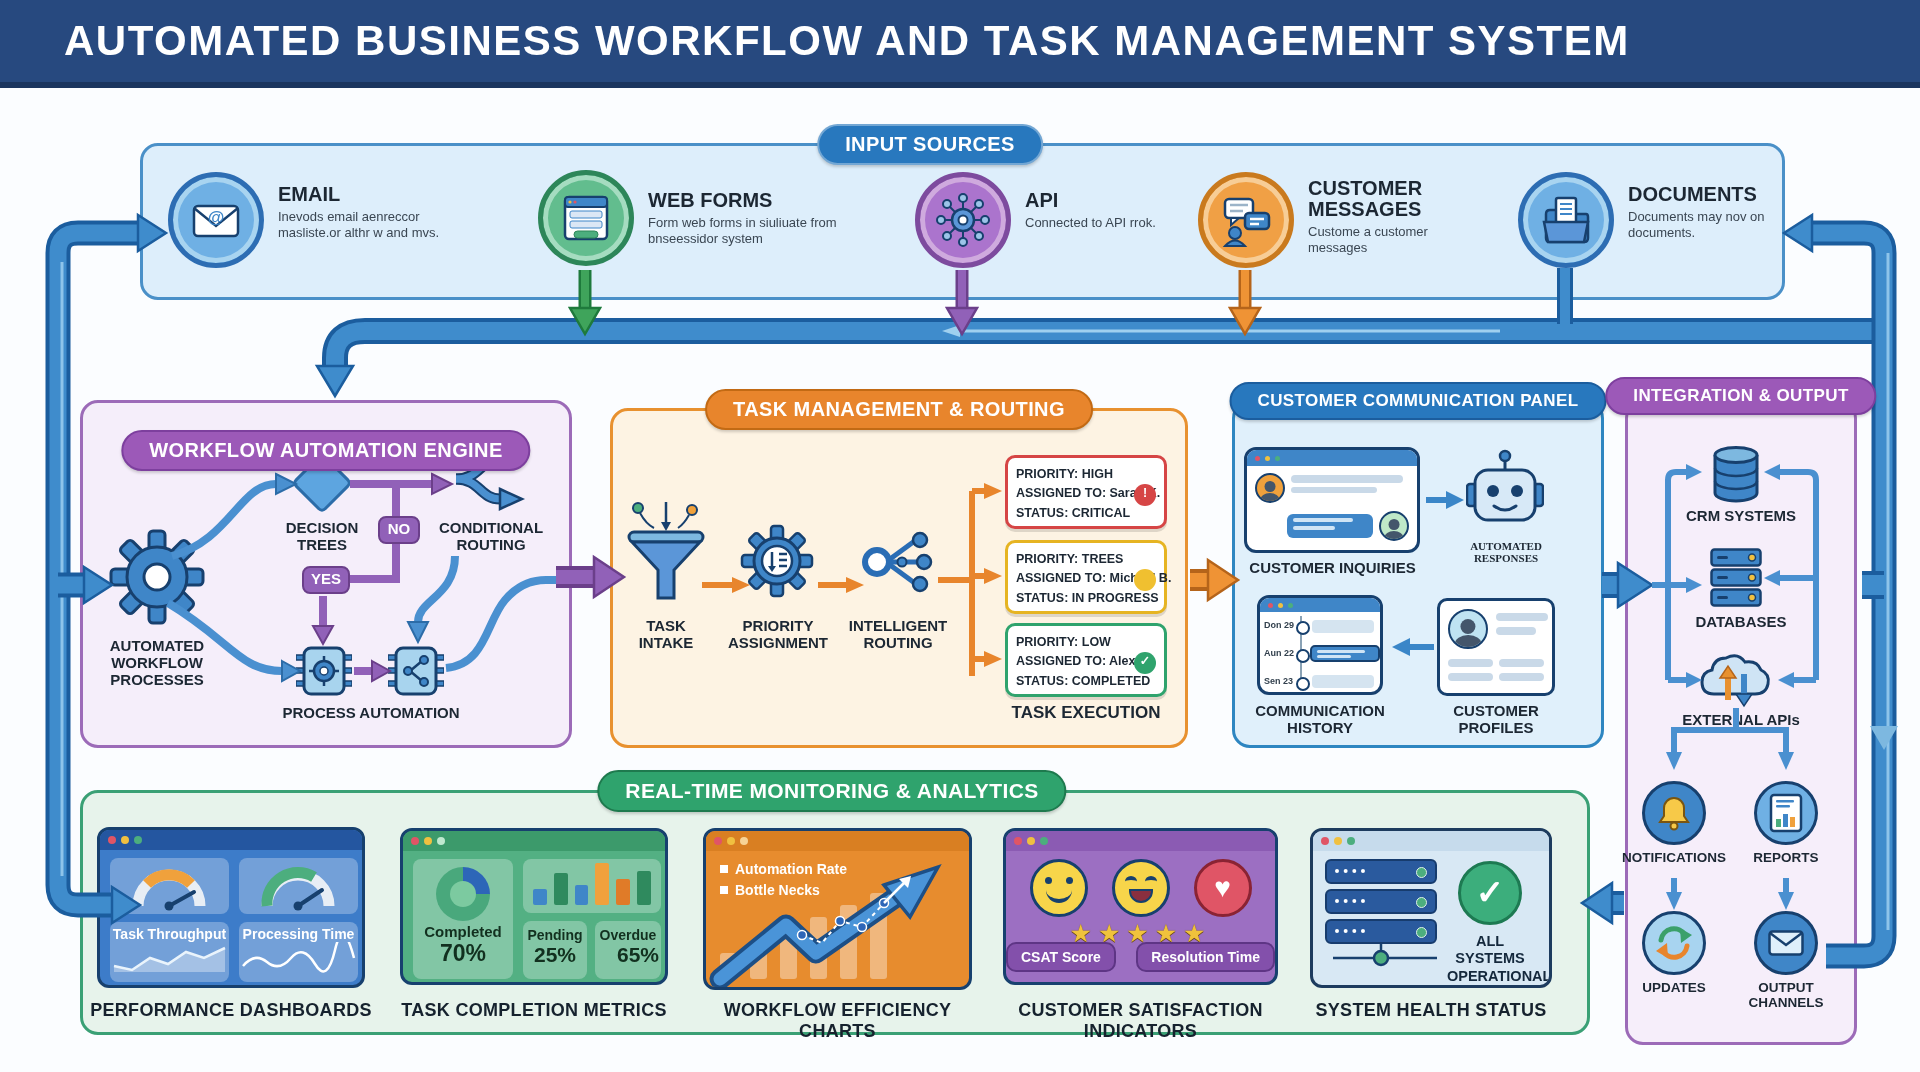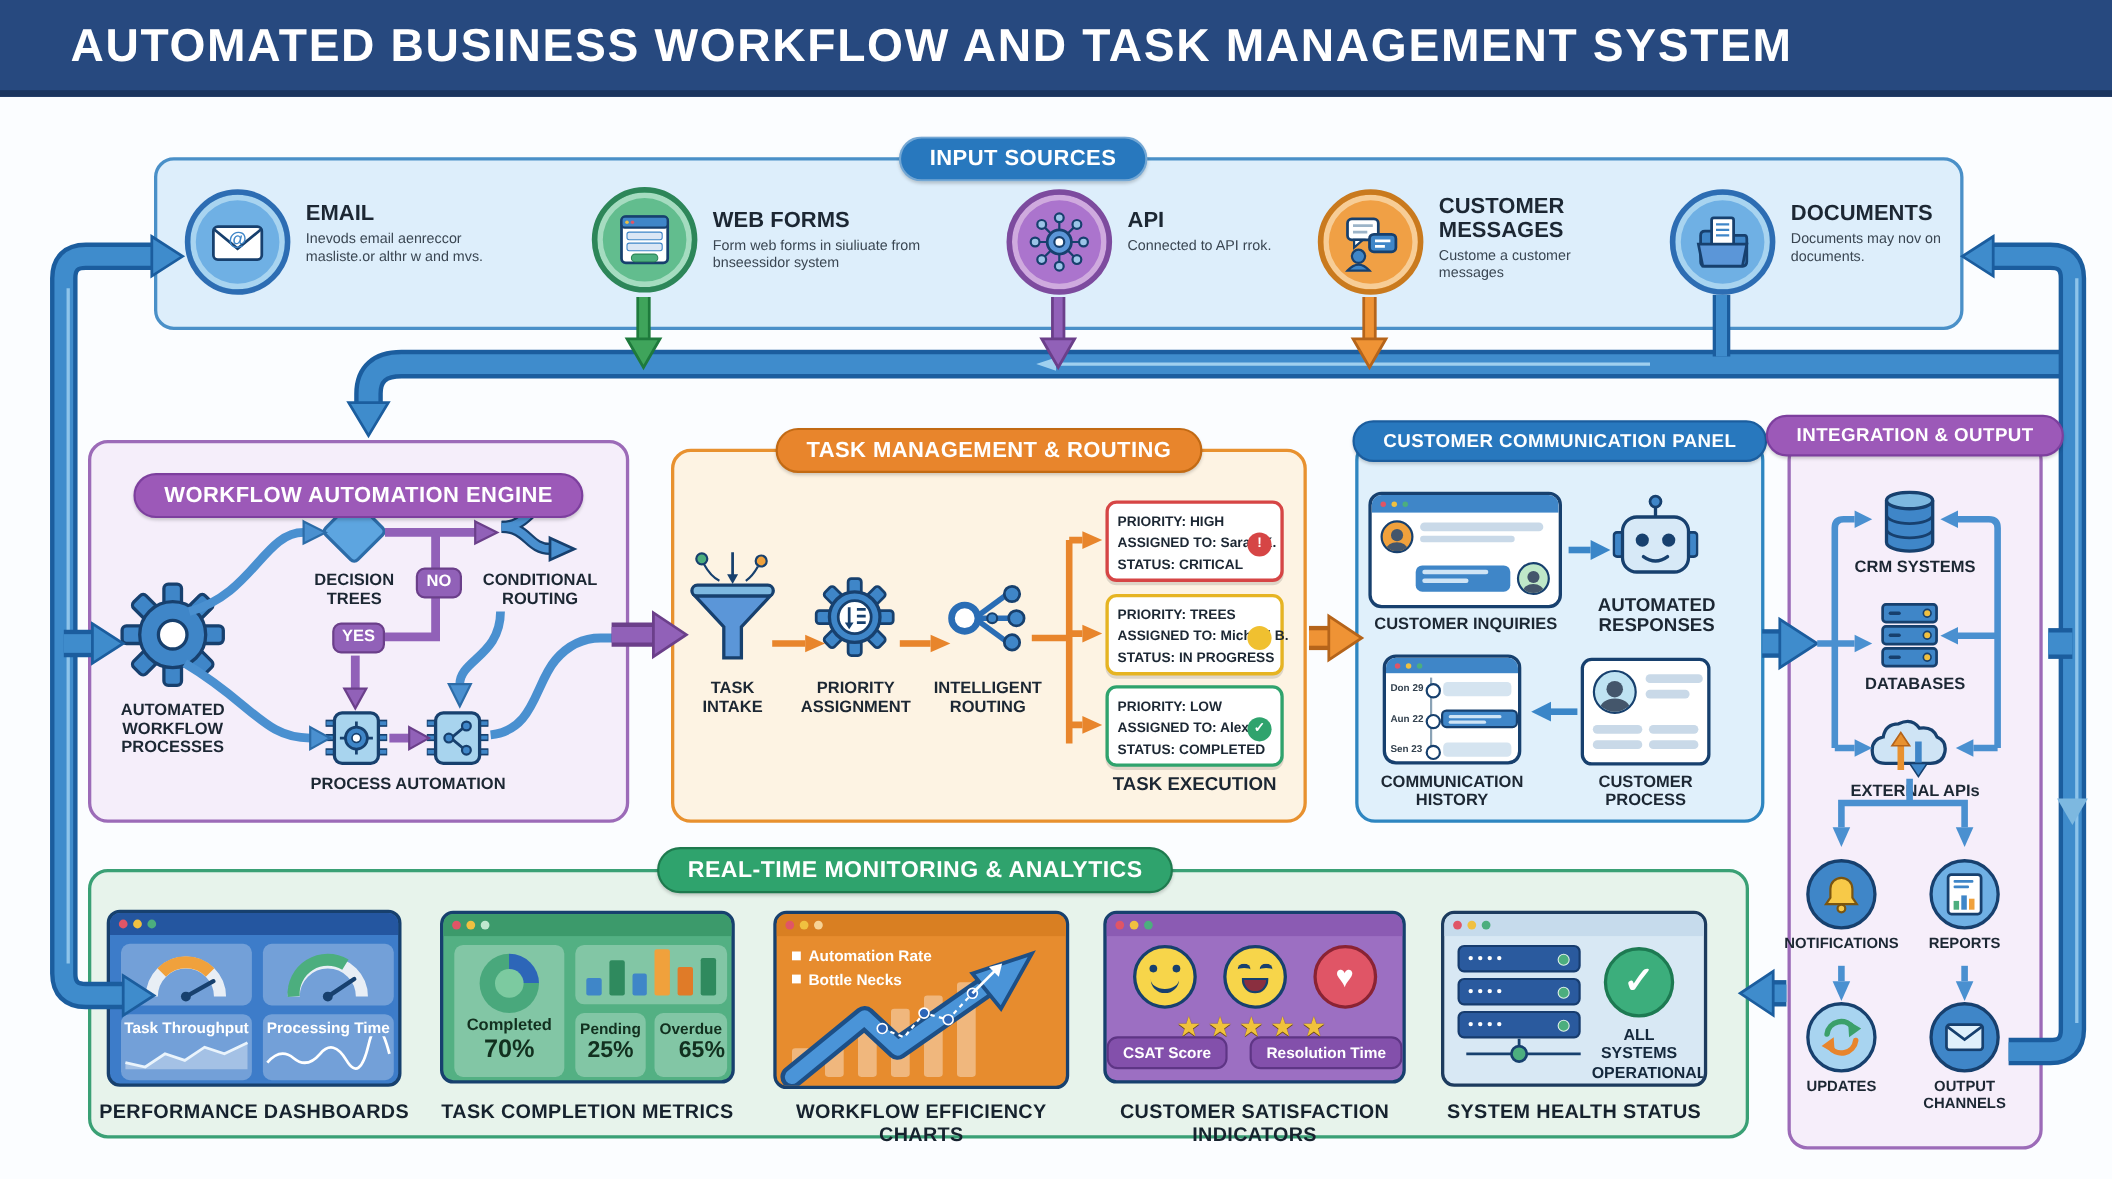--- a/index.html
+++ b/index.html
@@ -450,21 +450,21 @@
       <circle cx="39" cy="8" r="5" fill="#3f86c8" stroke="#17406e" stroke-width="2.5"></circle>
       <line x1="39" y1="13" x2="39" y2="22" stroke="#17406e" stroke-width="3"></line>
       <rect x="1" y="36" width="9" height="22" rx="3" fill="#3f86c8" stroke="#17406e" stroke-width="2.5"></rect>
       <rect x="68" y="36" width="9" height="22" rx="3" fill="#3f86c8" stroke="#17406e" stroke-width="2.5"></rect>
       <rect x="9" y="22" width="60" height="50" rx="13" fill="#d7e9f7" stroke="#17406e" stroke-width="3"></rect>
       <circle cx="27" cy="43" r="6" fill="#17406e"></circle>
         <circle cx="51" cy="43" r="6" fill="#17406e"></circle>
       <path d="M28 58 Q39 66 50 58" fill="none" stroke="#17406e" stroke-width="3" stroke-linecap="round"></path>
     </svg>
   </div>
-  <div class="minilabel" style="left:1448px;top:540px;width:116px;font-size:17px;">AUTOMATED RESPONSES</div>
+  <div class="minilabel" style="left:1448px;top:540px;width:116px;font-size:11px;font-family:Liberation Serif, serif;">AUTOMATED RESPONSES</div>
 
   <div class="window" style="left:1257px;top:595px;width:126px;height:100px;background:#fff;">
     <div class="winbar" style="background:#3f86c8;height:14px;">
       <span class="dot d1" style="width:5px;height:5px;"></span>
         <span class="dot d2" style="width:5px;height:5px;"></span>
         <span class="dot d3" style="width:5px;height:5px;"></span>
     </div>
     <div style="position:relative;height:84px;">
       <div style="position:absolute;left:40px;top:4px;width:2px;height:74px;background:#8aa2b5;"></div>
       <div style="position:absolute;left:4px;top:8px;font-size:9px;font-weight:bold;color:#33414e;">Don 29</div>
@@ -494,21 +494,21 @@
         <div class="gline" style="width:40px;height:8px;margin-top:6px;"></div>
       </div>
     </div>
     <div style="display:grid;grid-template-columns:1fr 1fr;gap:6px;padding:2px 8px;">
       <div class="gline" style="height:8px;"></div>
         <div class="gline" style="height:8px;"></div>
       <div class="gline" style="height:8px;"></div>
         <div class="gline" style="height:8px;"></div>
     </div>
   </div>
-  <div class="minilabel" style="left:1446px;top:703px;width:100px;font-size:15px;">CUSTOMER PROCESS</div>
+  <div class="minilabel" style="left:1446px;top:703px;width:100px;font-size:15px;">CUSTOMER PROFILES</div>
 
   <div class="panel" style="left:1625px;top:400px;width:232px;height:645px;background:#f6eefa;border-color:#9c6bb8;z-index:2;"></div>
   <div class="badge" style="left:1741px;top:377px;background:#9c59b8;border-color:#7d3f9e;font-size:17px;">INTEGRATION &amp; OUTPUT</div>
 
   <div class="abs z3" style="left:1710px;top:446px;">
     <svg width="52" height="58" viewBox="0 0 52 58">
       <path d="M5 9 L5 47 A21 8 0 0 0 47 47 L47 9" fill="#3f86c8" stroke="#17406e" stroke-width="3"></path>
       <ellipse cx="26" cy="9" rx="21" ry="7.5" fill="#7db8e0" stroke="#17406e" stroke-width="3"></ellipse>
       <path d="M5 22 A21 8 0 0 0 47 22 M5 35 A21 8 0 0 0 47 35" fill="none" stroke="#17406e" stroke-width="2.5"></path>
     </svg>

